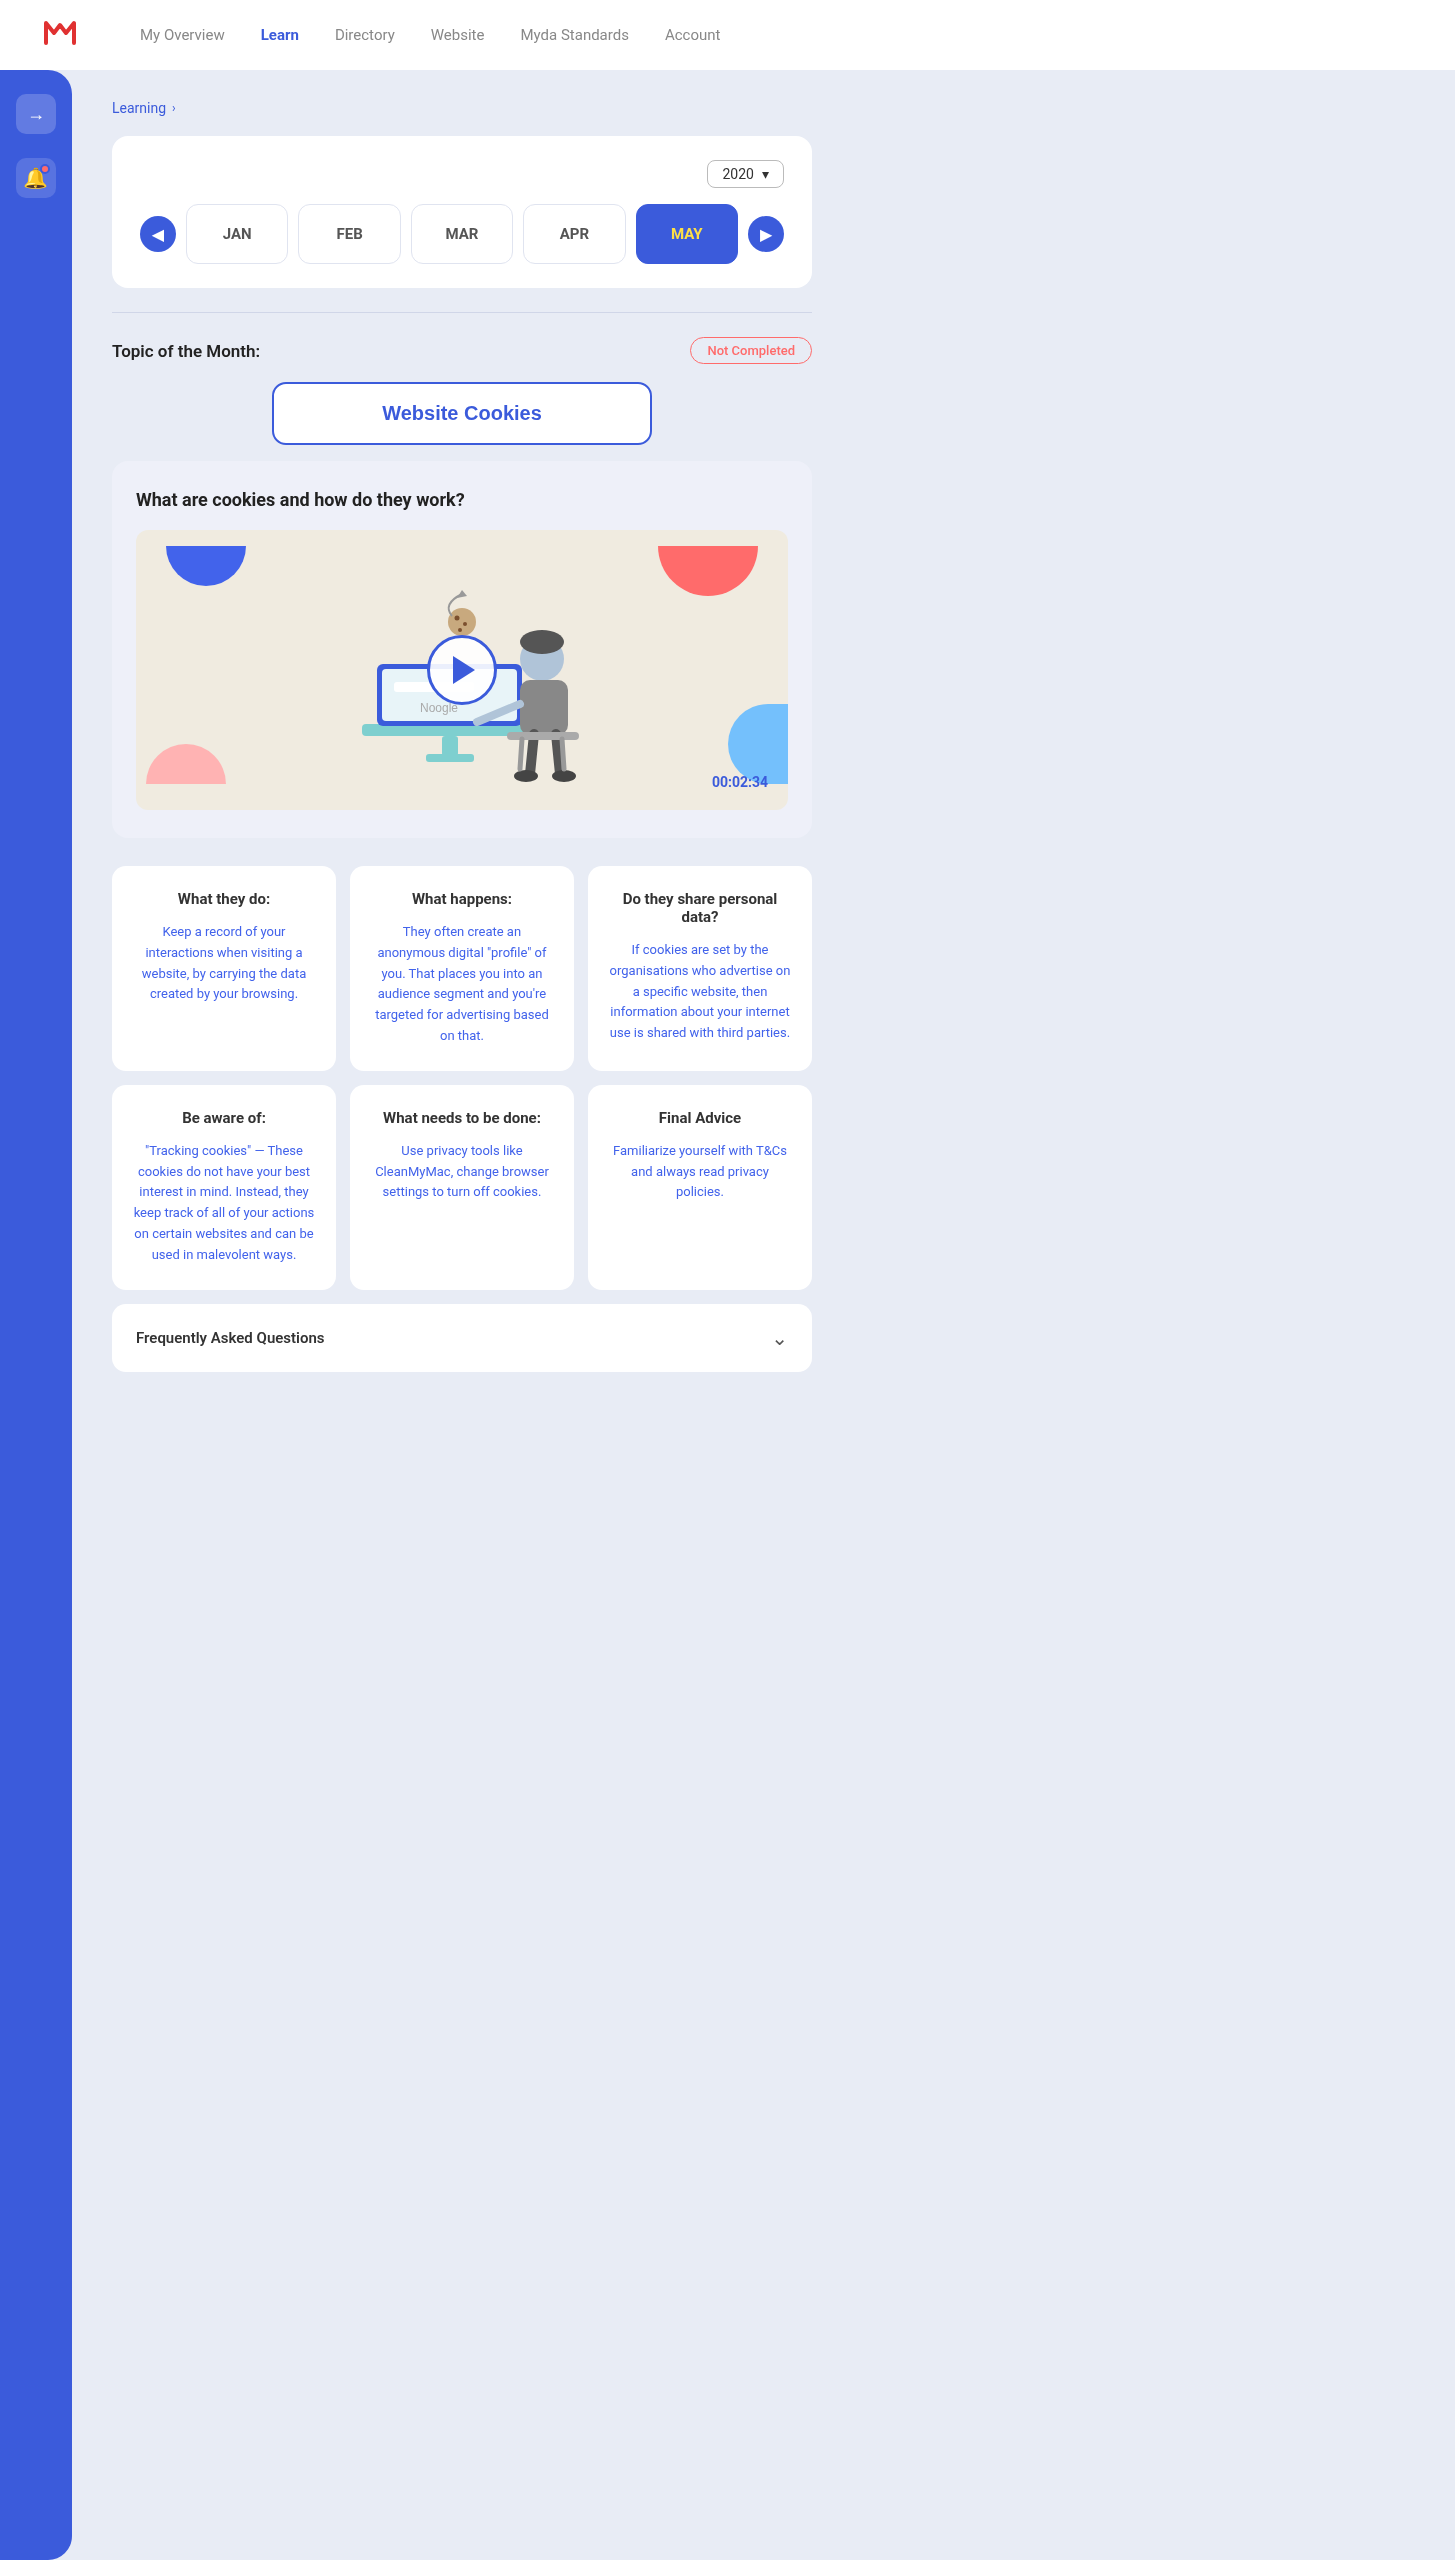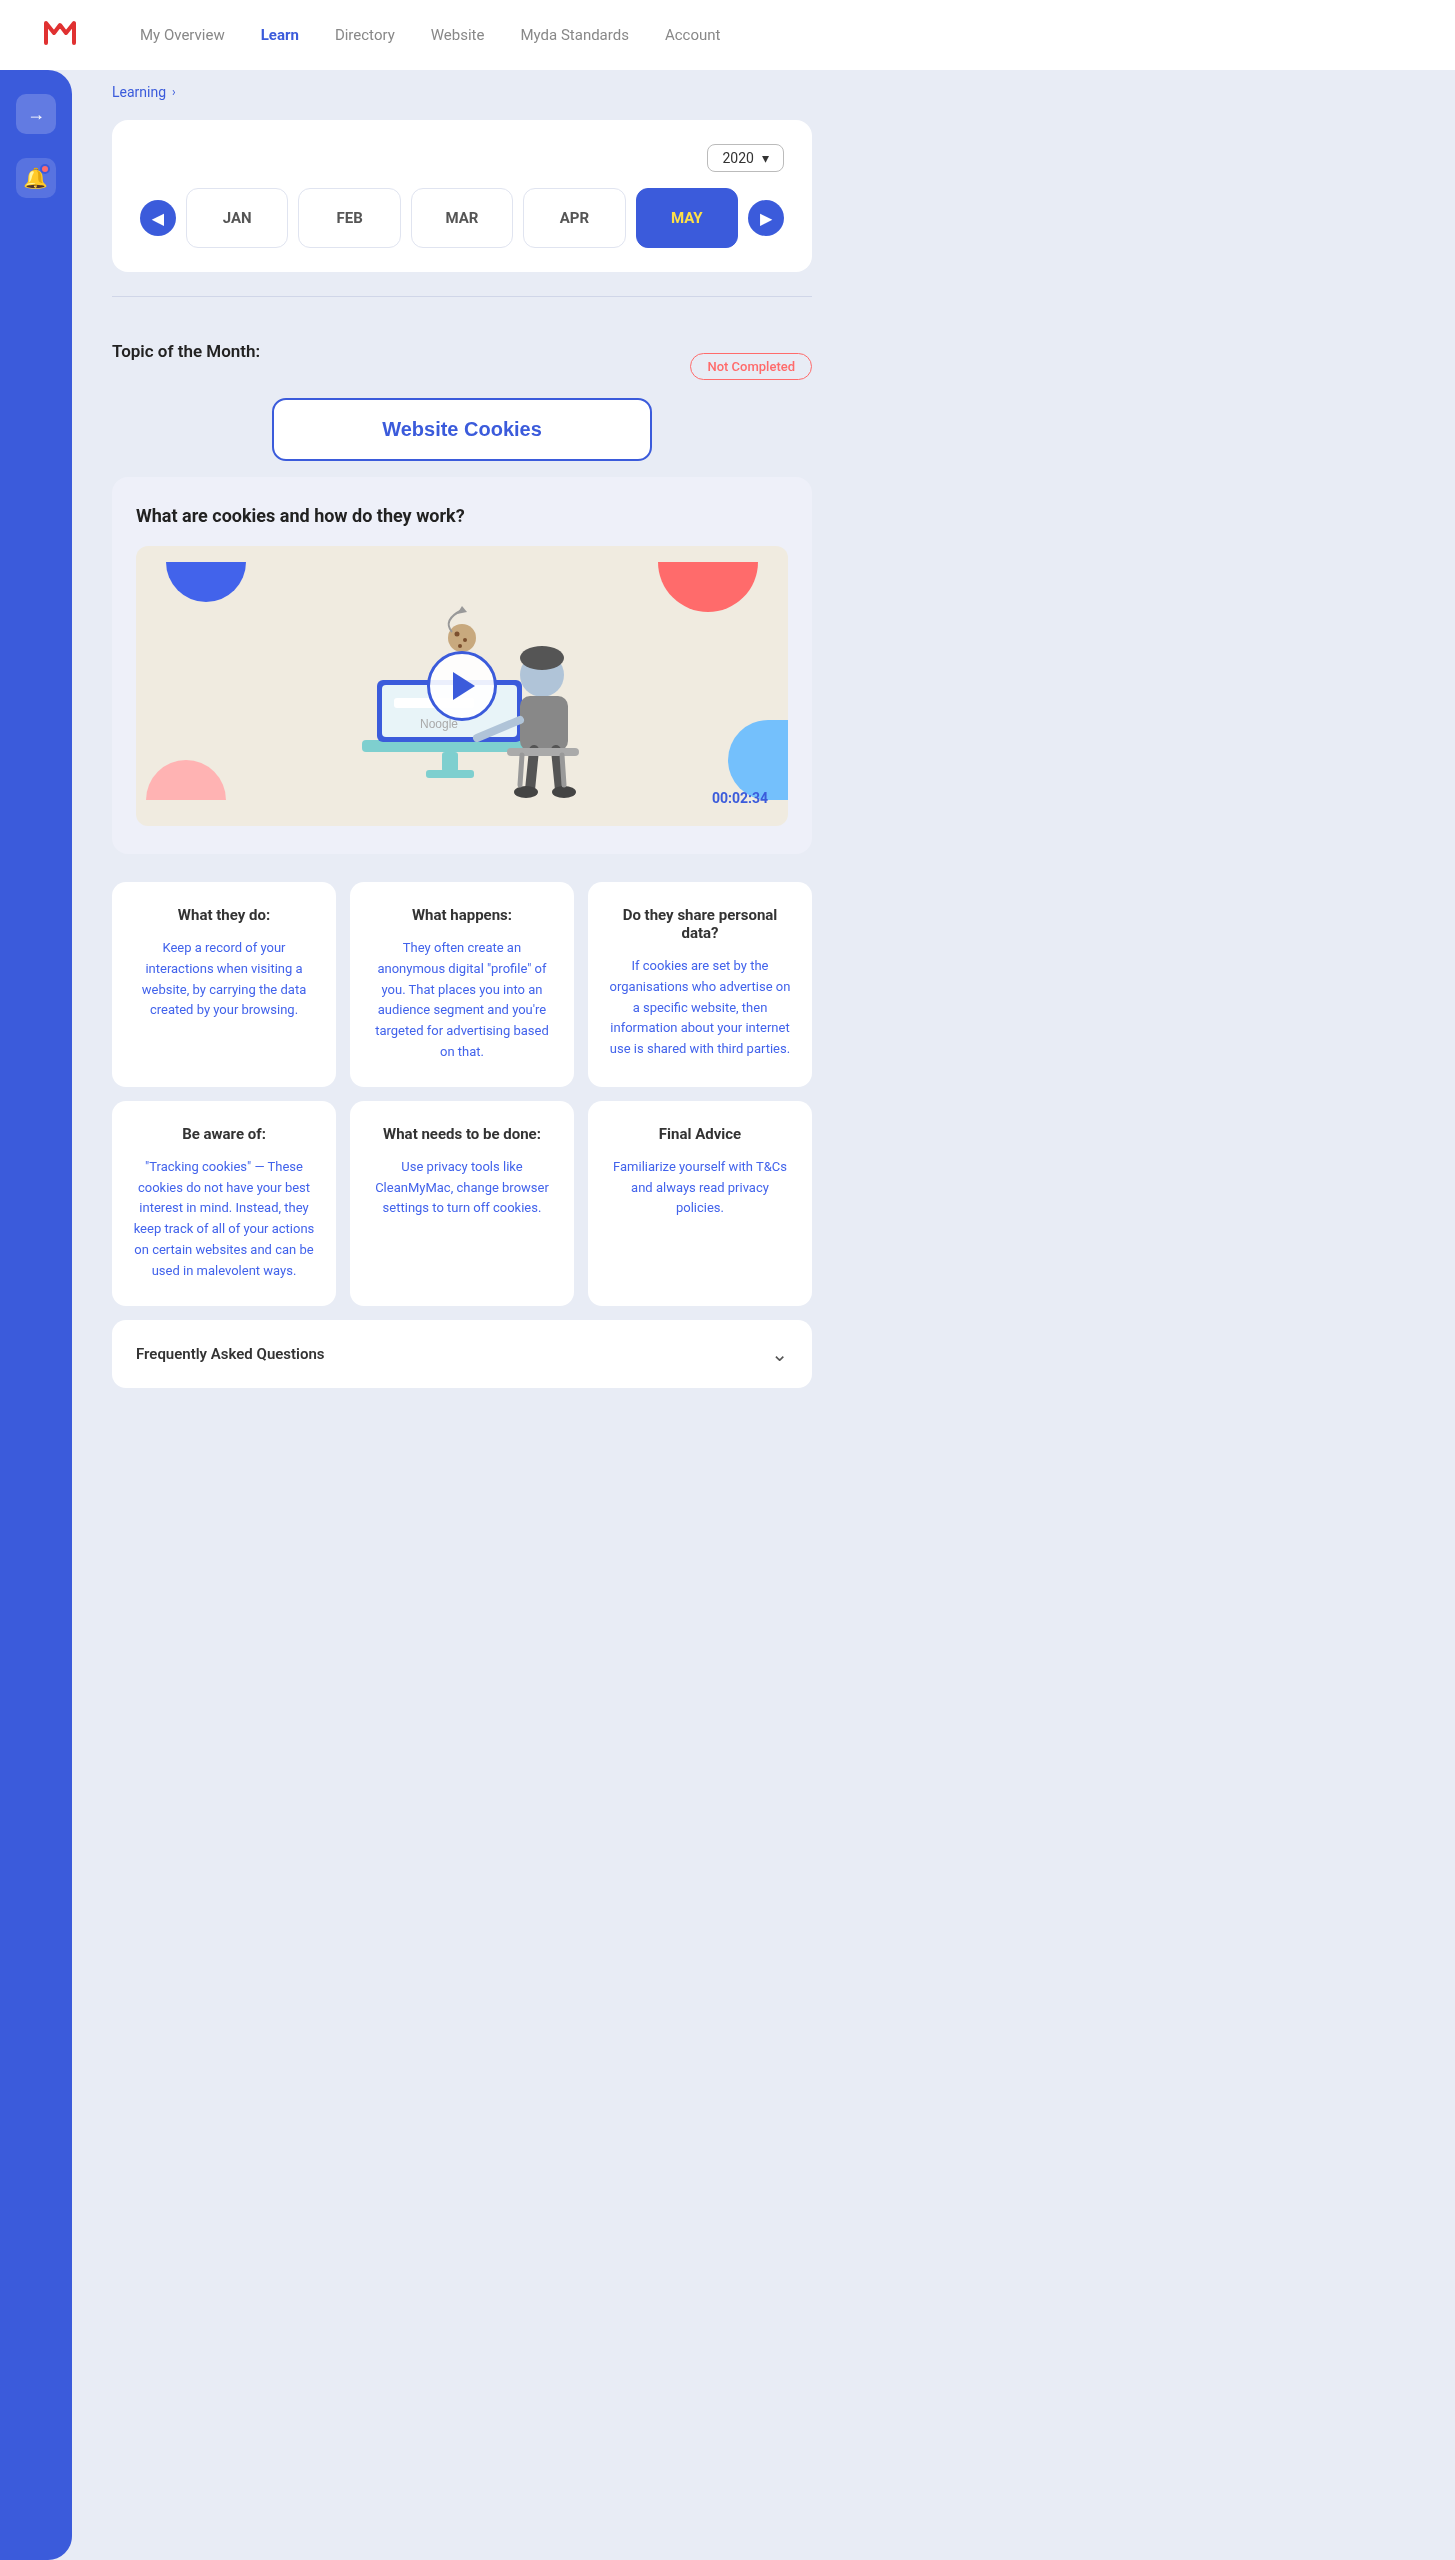--- a/index.html
+++ b/index.html
@@ -92,21 +92,21 @@
       width: 10px;
       height: 10px;
       background: #ff6b6b;
       border-radius: 50%;
       border: 2px solid #3b5bdb;
     }
 
     
     .main-content {
       flex: 1;
-      padding: 14px 40px;
+      padding: 30px 40px;
       max-width: 780px;
     }
 
     
     .breadcrumb {
       font-size: 14px;
       color: #3b5bdb;
       margin-bottom: 20px;
       display: flex;
       align-items: center;
@@ -198,21 +198,20 @@
       font-weight: 600;
       color: #222;
     }
     .not-completed-badge {
       border: 1.5px solid #ff6b6b;
       border-radius: 20px;
       padding: 5px 16px;
       font-size: 13px;
       color: #ff6b6b;
       font-weight: 500;
-      margin-top: 32px;
     }
     .topic-btn {
       display: block;
       width: 100%;
       max-width: 380px;
       margin: 0 auto 16px;
       padding: 18px 32px;
       border: 2px solid #3b5bdb;
       border-radius: 14px;
       background: #fff;

